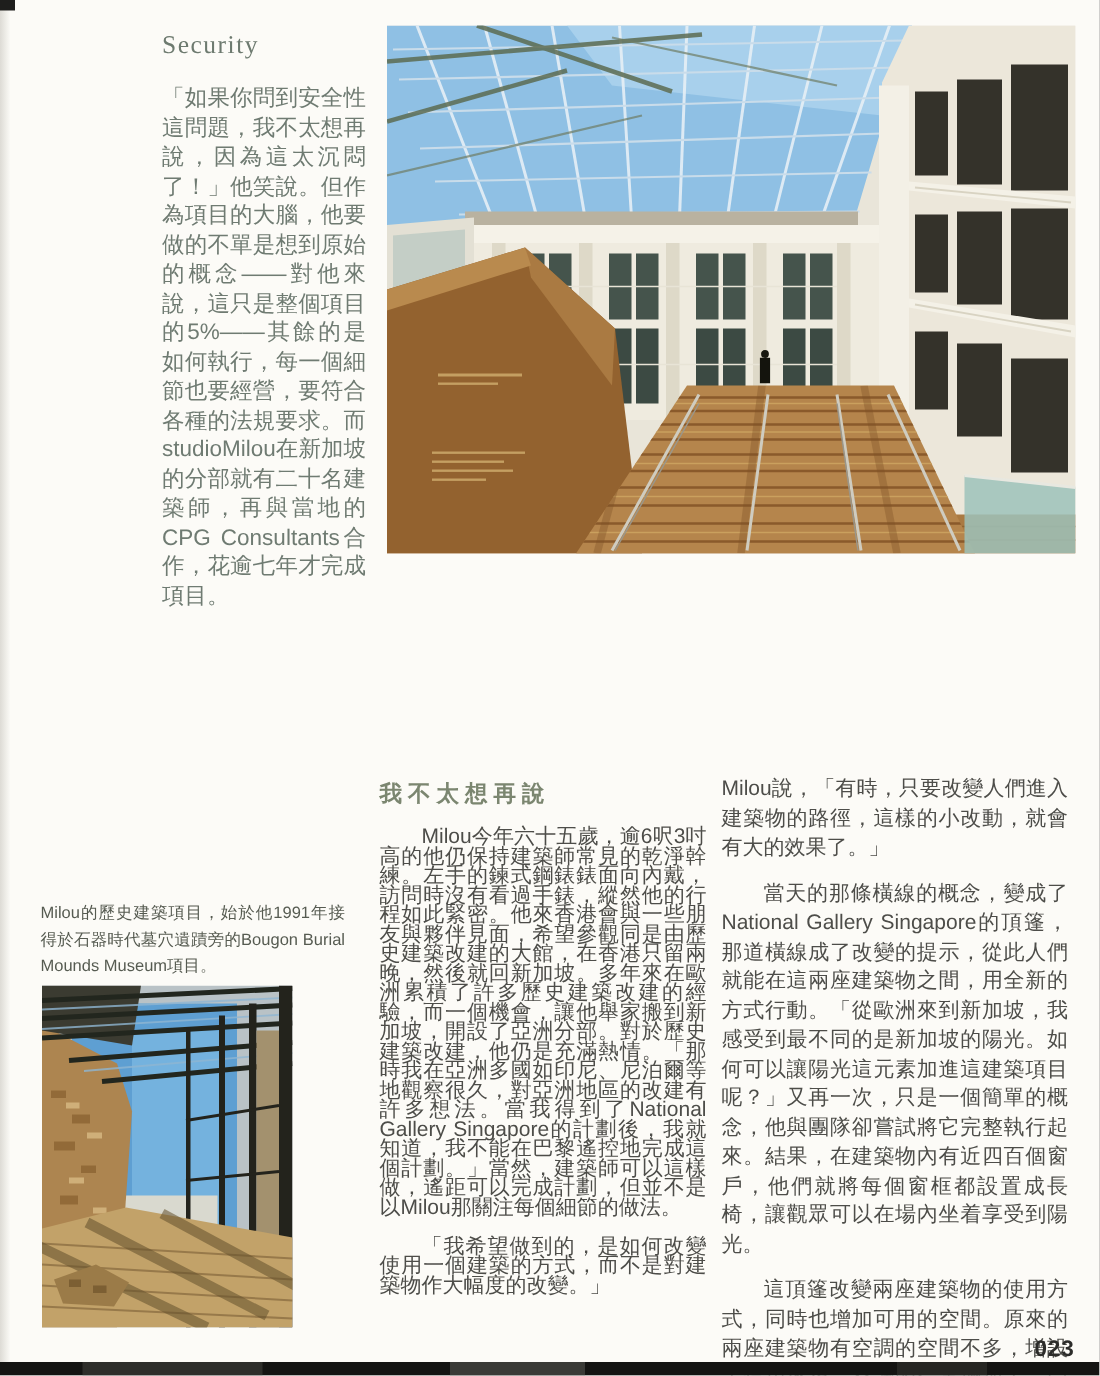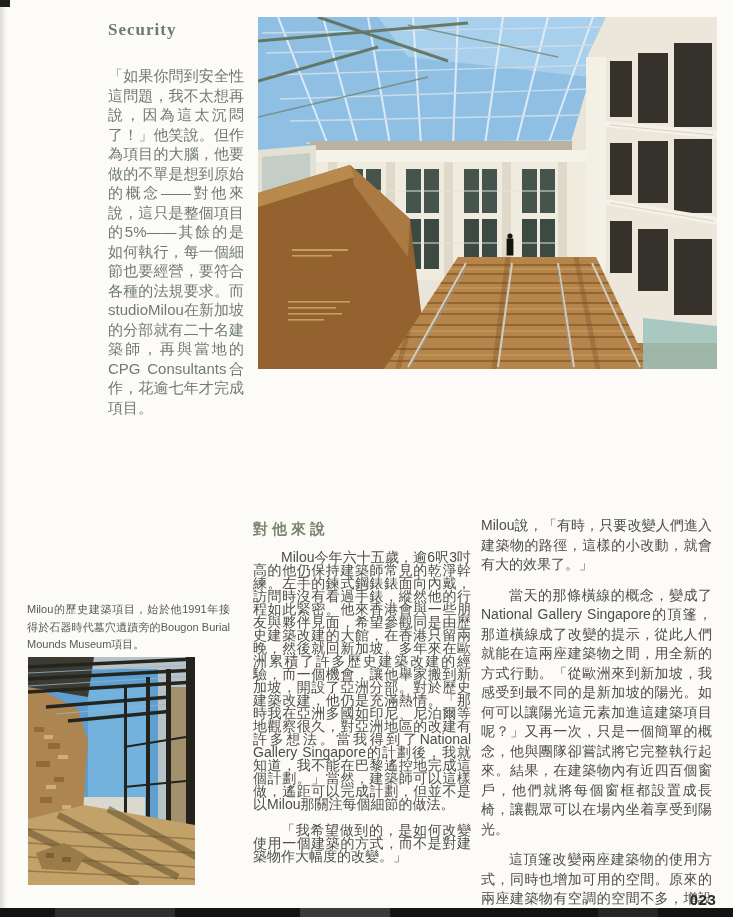--- a/index.html
+++ b/index.html
@@ -13,22 +13,22 @@
     position:absolute; left:0; top:0; width:7px; height:917px;
     background:linear-gradient(to right,#dddbd5,#f3f2ed 70%,#fcfbf7);
   }
   .corner-mark {
     position:absolute; left:0; top:0; width:10px; height:7px; background:#1e1e1c;
   }
   
   .security { position:absolute; left:108px; top:20px; width:136px; }
   .security h1 {
     font-family:"Liberation Serif","DejaVu Serif",serif;
-    font-size:17px; font-weight:700; letter-spacing:1px;
-    color:#6d7a6f; margin-bottom:26px;
+    font-size:17px; font-weight:400; letter-spacing:1px;
+    color:#6d7a6f; margin-bottom:16px;
   }
   .security p {
     font-size:15px; line-height:19.5px; color:#6f7b72;
     text-align:justify;
   }
   
   .main-photo { position:absolute; left:258px; top:17px; width:459px; height:352px; }
   .main-photo svg { display:block; width:100%; height:100%; }
   
   .main-caption {
@@ -336,21 +336,21 @@
 
       <polygon points="8,196 36,186 58,198 48,214 14,212" fill="#a8genericf" opacity="0"></polygon>
       <polygon points="8,196 36,186 58,198 48,214 14,212" fill="#9b7b48"></polygon>
       <g fill="#7c5f33">
         <rect x="18" y="196" width="8" height="5"></rect>
         <rect x="34" y="200" width="9" height="5"></rect>
       </g>
     </svg>
   </figure>
 
-  <h2 class="article-heading">對他來說</h2>
+  <h2 class="article-heading">我不太想再說</h2>
 
   <div class="col col-left">
     <p class="indent">Milou今年六十五歲，逾6呎3吋高的他仍保持建築師常見的乾淨幹練。左手的鍊式鋼錶錶面向內戴，訪問時沒有看過手錶，縱然他的行程如此緊密。他來香港會與一些朋友與夥伴見面，希望參觀同是由歷史建築改建的大館，在香港只留兩晚，然後就回新加坡。多年來在歐洲累積了許多歷史建築改建的經驗，而一個機會，讓他舉家搬到新加坡，開設了亞洲分部。對於歷史建築改建，他仍是充滿熱情。「那時我在亞洲多國如印尼、尼泊爾等地觀察很久，對亞洲地區的改建有許多想法。當我得到了National Gallery Singapore的計劃後，我就知道，我不能在巴黎遙控地完成這個計劃。」當然，建築師可以這樣做，遙距可以完成計劃，但並不是以Milou那關注每個細節的做法。</p>
     <p class="indent">「我希望做到的，是如何改變使用一個建築的方式，而不是對建築物作大幅度的改變。」</p>
   </div>
 
   <div class="col col-right">
     <p>Milou說，「有時，只要改變人們進入建築物的路徑，這樣的小改動，就會有大的效果了。」</p>
     <p class="indent">當天的那條橫線的概念，變成了National Gallery Singapore的頂篷，那道橫線成了改變的提示，從此人們就能在這兩座建築物之間，用全新的方式行動。「從歐洲來到新加坡，我感受到最不同的是新加坡的陽光。如何可以讓陽光這元素加進這建築項目呢？」又再一次，只是一個簡單的概念，他與團隊卻嘗試將它完整執行起來。結果，在建築物內有近四百個窗戶，他們就將每個窗框都設置成長椅，讓觀眾可以在場內坐着享受到陽光。</p>
     <p class="indent">這頂篷改變兩座建築物的使用方式，同時也增加可用的空間。原來的兩座建築物有空調的空間不多，增設了這頂篷後，空調的位置增加了，同時那頂篷的紗網式設計又讓人們與陽光有了更合適的距離增加了連結兩座舊建築的走廊，利用天然採光，營造一個平靜、自然光線流動的景觀。</p>

